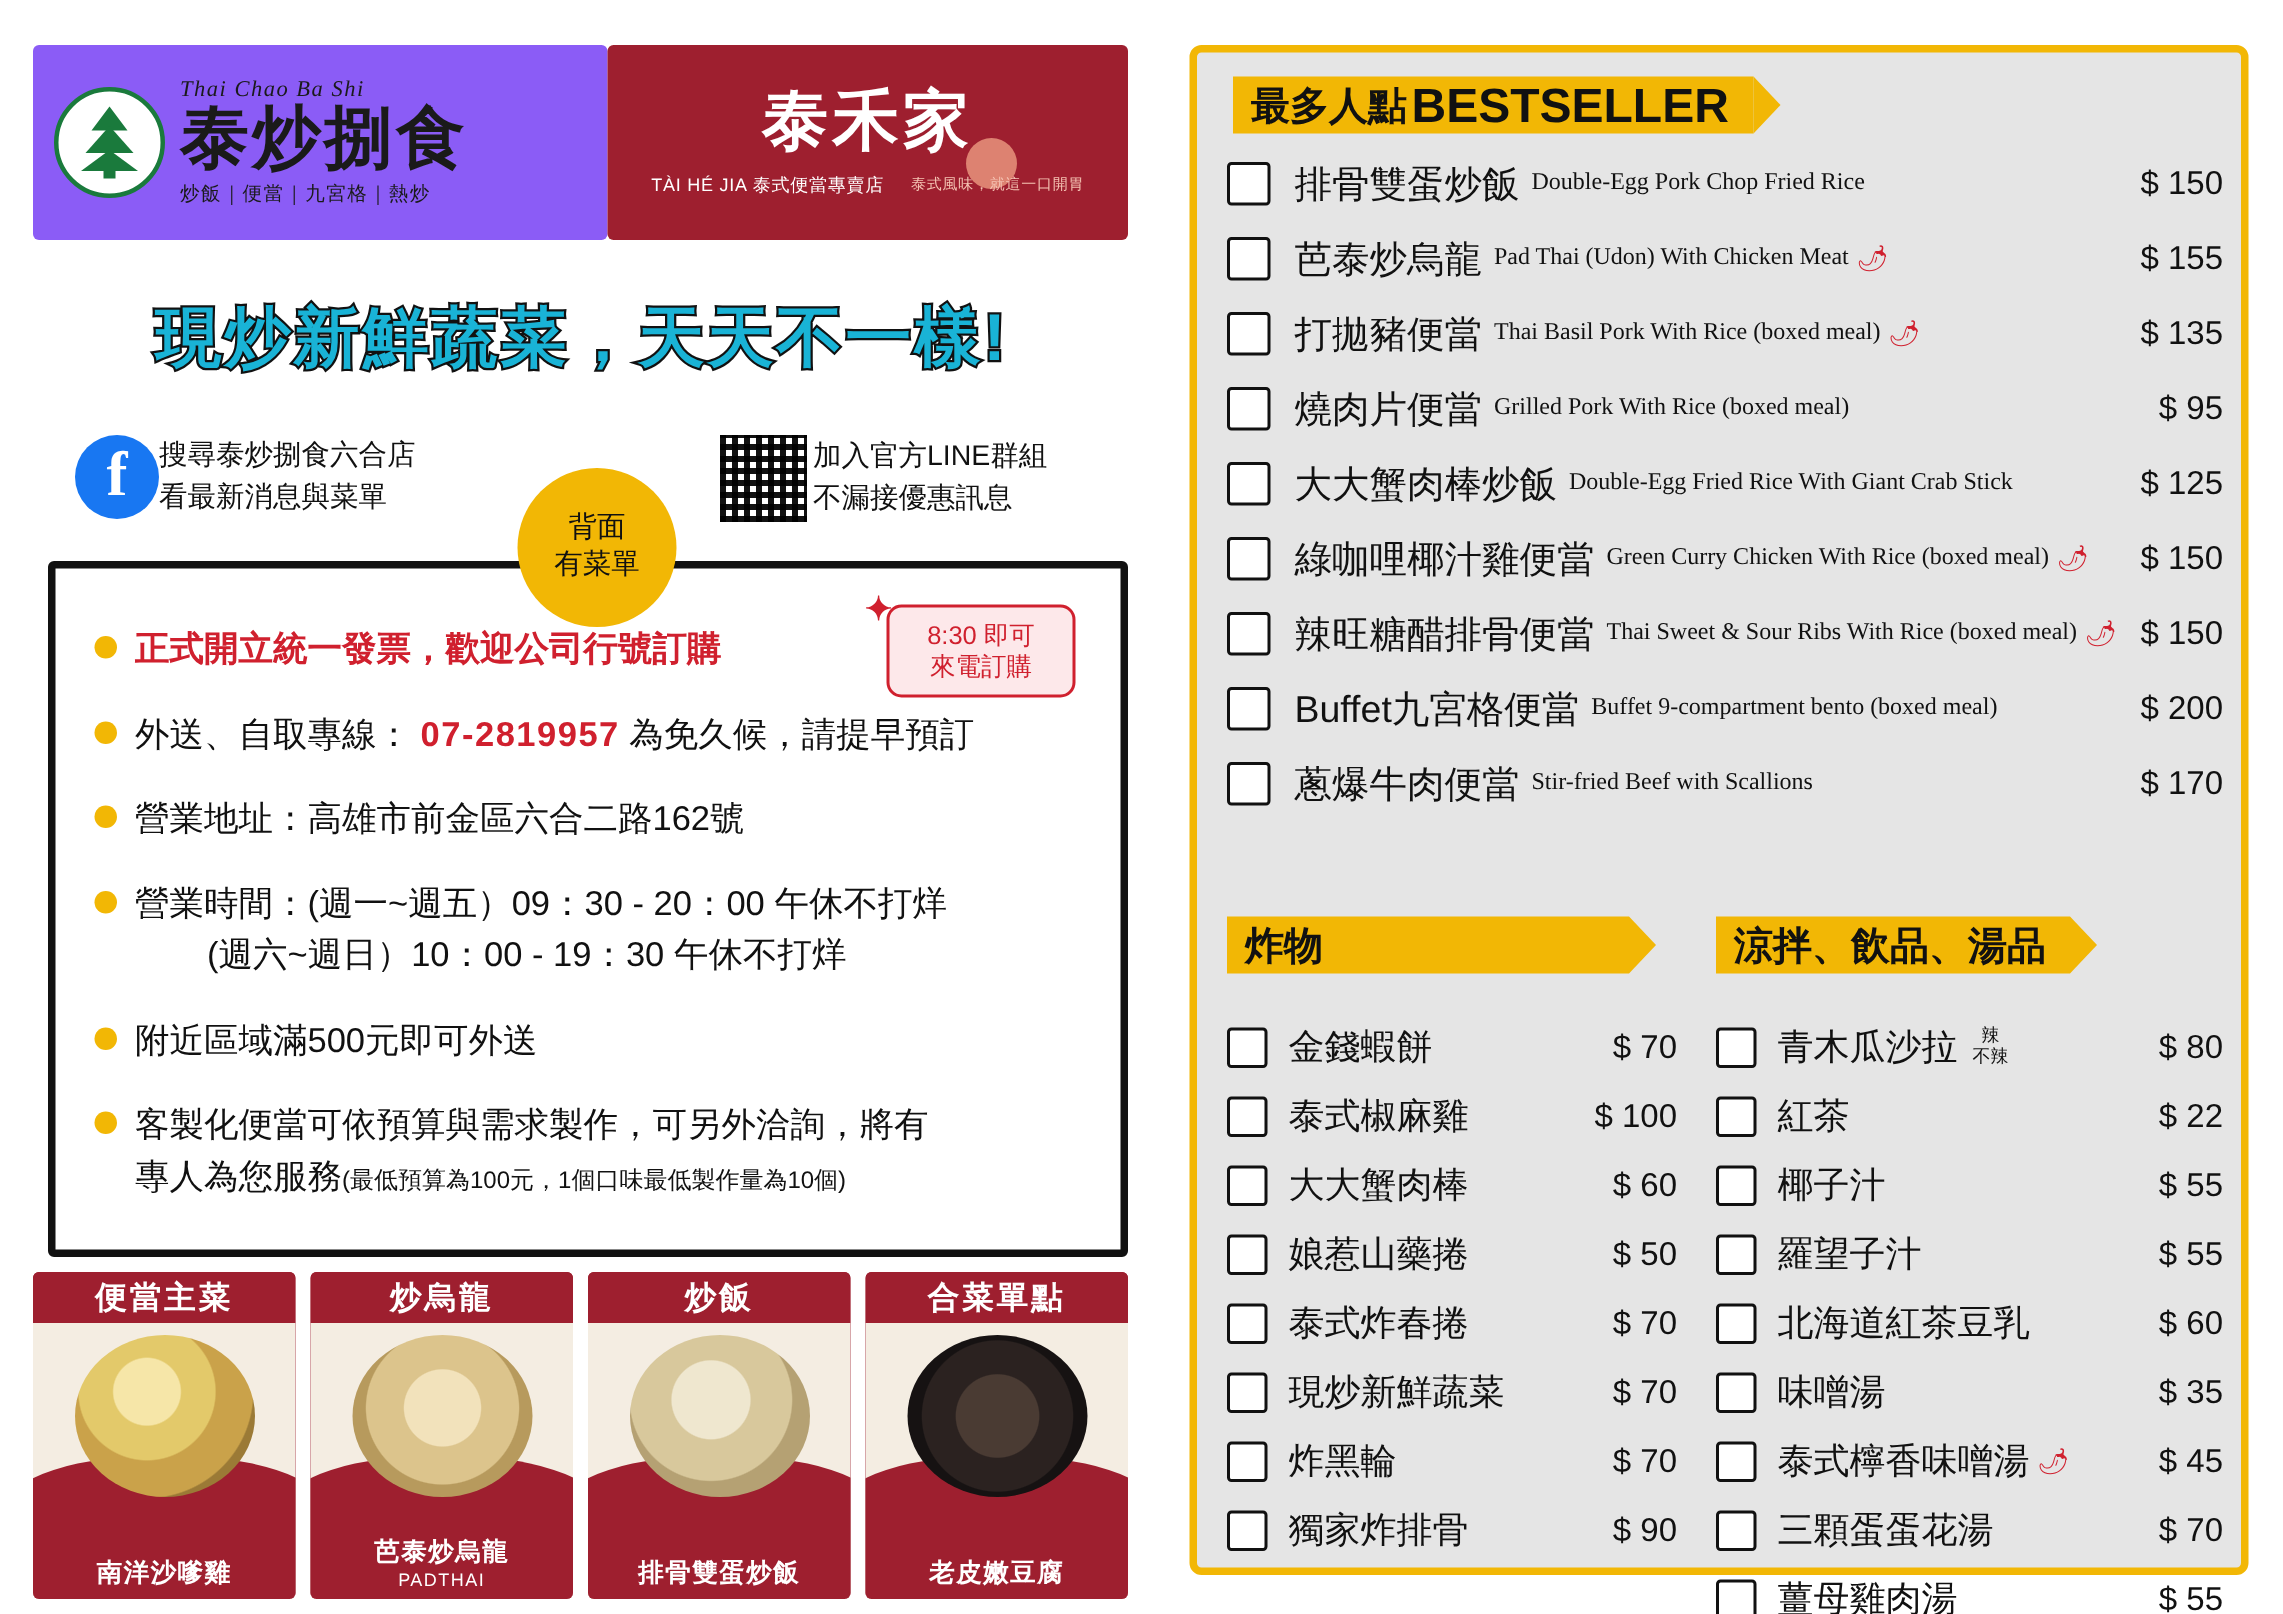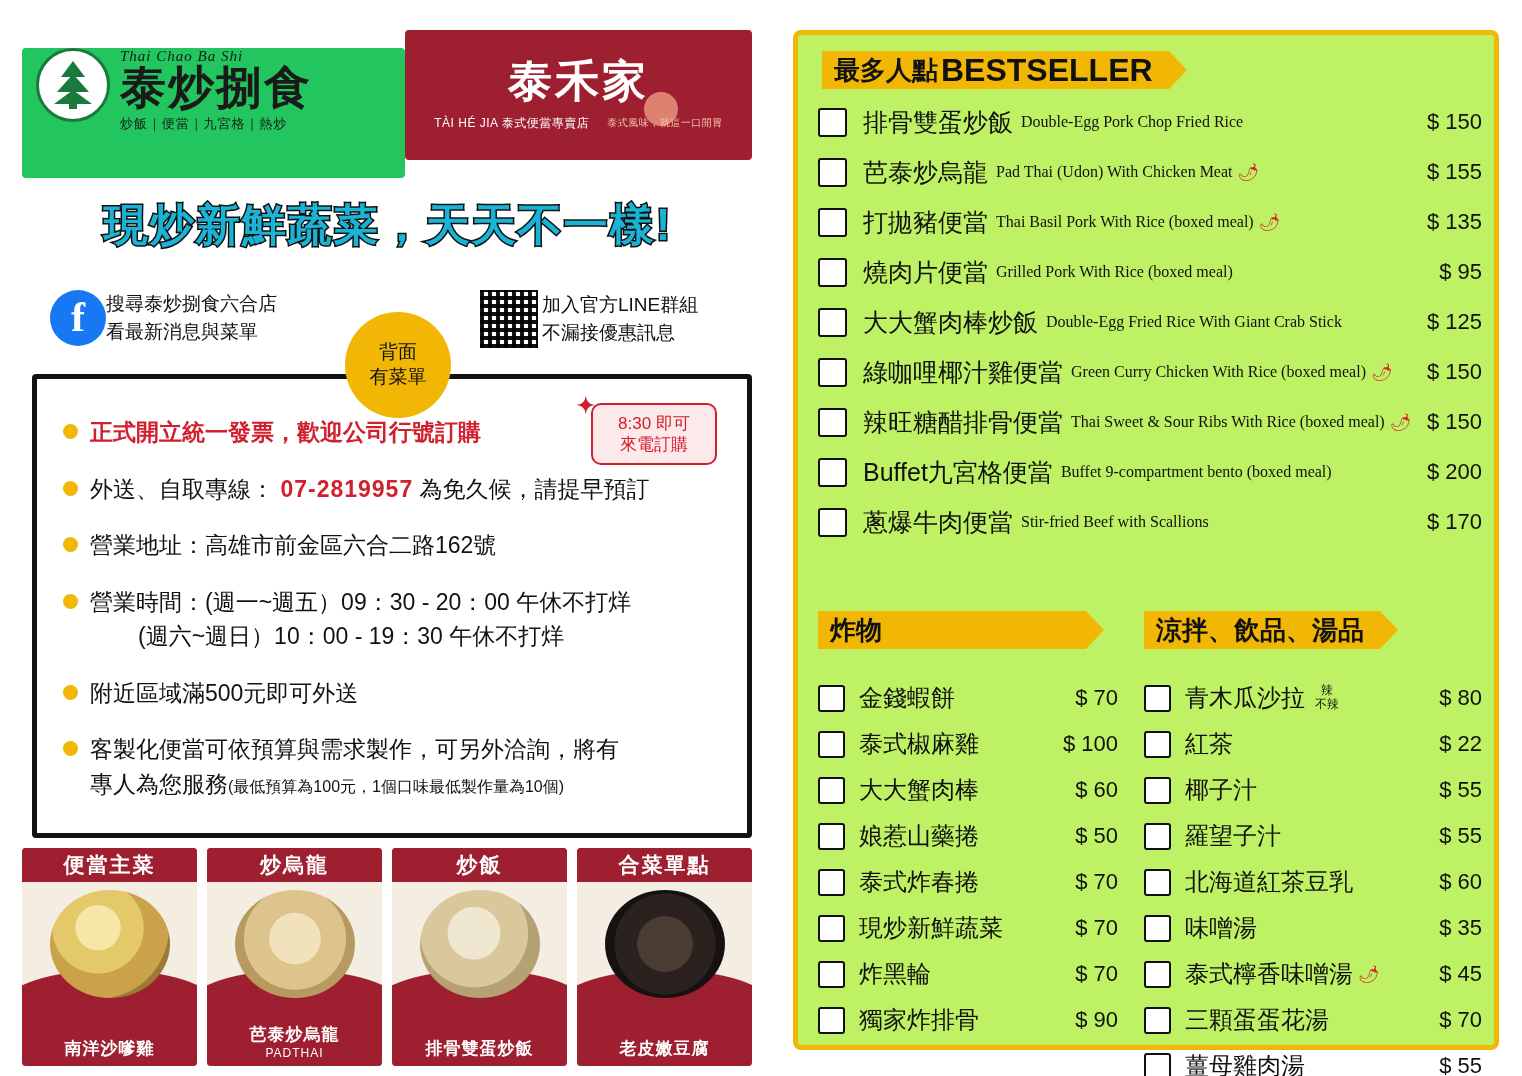--- a/index.html
+++ b/index.html
@@ -11,22 +11,22 @@
     overflow:hidden;
     position:relative;
   }
   .page { position:relative; width:1522px; height:1076px; }
 
   
   .left { position:absolute; left:0; top:0; width:770px; height:1076px; }
 
   .logo-row { position:absolute; left:22px; top:30px; width:730px; height:130px; display:flex; }
   .logo-yellow {
-    width:383px; height:130px; background:#22c55e; border-radius:4px;
-    display:flex; padding-left:14px; position:relative;margin-top:18px;
+    width:383px; height:130px; background:#8b5cf6; border-radius:4px;
+    display:flex; align-items:center; padding-left:14px; position:relative;
   }
   .logo-seal {
     width:74px; height:74px; border-radius:50%; background:#ffffff;
     border:3px solid #1a7a3c; display:flex; align-items:center; justify-content:center;
     flex:0 0 auto;
   }
   .seal-tree { width:40px; height:48px; position:relative; }
   .seal-tree span { position:absolute; left:50%; transform:translateX(-50%); background:#1a7a3c; }
   .t1 { top:0; width:0; height:0; border-left:12px solid transparent; border-right:12px solid transparent; border-bottom:16px solid #1a7a3c; background:none !important; }
   .t2 { top:13px; width:0; height:0; border-left:16px solid transparent; border-right:16px solid transparent; border-bottom:18px solid #1a7a3c; background:none !important; }
@@ -99,21 +99,21 @@
   .ph4 { background:radial-gradient(circle at 50% 50%, #4a3b33 0 34%, #2b2220 35% 62%, #161212 63% 100%); }
   .card-foot { position:absolute; left:0; right:0; bottom:6px; text-align:center; color:#fff; }
   .cf1 { font-size:17px; font-weight:bold; letter-spacing:1px; }
   .cf2 { font-size:12px; letter-spacing:1px; }
   .card-bg-wave { position:absolute; left:-10%; width:120%; height:96px; bottom:0; background:#9e1f2f;
     border-radius:50% 50% 0 0 / 34px 34px 0 0; }
   .card-white { position:absolute; left:0; top:34px; right:0; bottom:0; background:#f4ede2; }
 
   
   .right { position:absolute; left:793px; top:30px; width:706px; height:1020px;
-    border:5px solid #f2b705; border-radius:8px; background:#bef264; }
+    border:5px solid #f2b705; border-radius:8px; background:#e5e5e5; }
 
   .sec-title-bar { display:inline-flex; align-items:center; height:38px; background:#f2b705;
     padding:0 16px 0 12px; font-size:26px; font-weight:bold; color:#111; position:relative; }
   .sec-title-bar:after { content:""; position:absolute; right:-18px; top:0; border-top:19px solid transparent;
     border-bottom:19px solid transparent; border-left:18px solid #f2b705; }
 
   .best-head { position:absolute; left:24px; top:16px; }
   .best-head .en { font-size:32px; font-weight:bold; margin-left:3px;text-align:center; }
 
   .menu-list { position:absolute; left:20px; top:62px; width:664px; }

